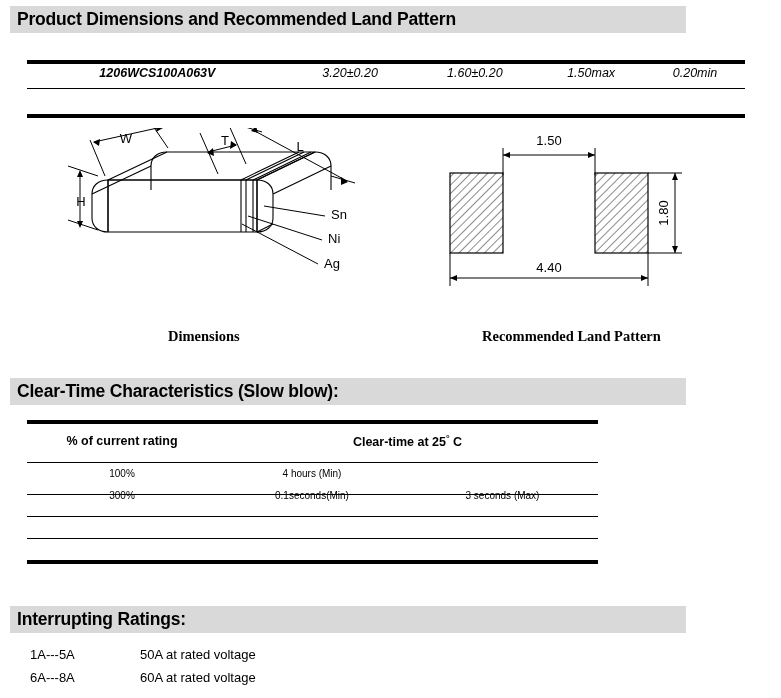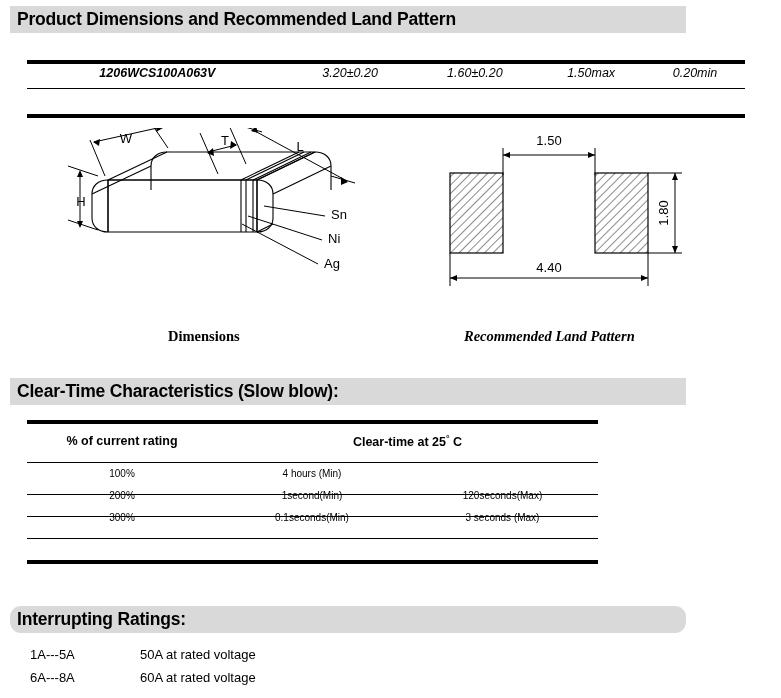--- a/index.html
+++ b/index.html
@@ -259,21 +259,21 @@
     <path d="M 255 43 L 255 123"></path>
     <path d="M 252 50 L 255 43 L 258 50" fill="#000" stroke="none"></path>
     <path d="M 252 116 L 255 123 L 258 116" fill="#000" stroke="none"></path>
   </g>
 
   <text x="129" y="15" font-family="Liberation Sans, sans-serif" font-size="13" text-anchor="middle" fill="#000">1.50</text>
   <text x="129" y="142" font-family="Liberation Sans, sans-serif" font-size="13" text-anchor="middle" fill="#000">4.40</text>
   <text x="248" y="83" font-family="Liberation Sans, sans-serif" font-size="13" text-anchor="middle" fill="#000" transform="rotate(-90 248 83)">1.80</text>
 </svg>
 
-<div class="caption" style="left:464px; top:328px;font-style:italic;">
+<div class="caption" style="left:482px; top:328px;">
   <span>Recommended Land Pattern</span>
 </div>
 
 <div class="section-bar" style="top:378px; height:27px;">
   <span class="section-title">Clear-Time Characteristics (Slow blow):</span>
 </div>
 
 <div class="rule thick" style="top:420px; width:571px;"></div>
 <div class="rule thin" style="top:462px; width:571px;"></div>
 <div class="rule thin" style="top:494px; width:571px;"></div>
@@ -288,33 +288,28 @@
     <td style="width:381px;" colspan="2">
       <span>Clear-time at 25</span><span class="sup-deg">°</span><span> C</span>
     </td>
   </tr>
   <tr class="row">
     <td style="width:190px;">100%</td>
     <td style="width:190px;">4 hours (Min)</td>
     <td style="width:191px;"></td>
   </tr>
   <tr class="row">
-    <td>200%</td>
-    <td>1second(Min)</td>
-    <td>120seconds(Max)</td>
-  </tr>
-  <tr class="row">
     <td>300%</td>
     <td>0.1seconds(Min)</td>
     <td>3 seconds (Max)</td>
   </tr>
 </tbody>
   </table>
 
-<div class="section-bar" style="top:606px; height:27px;border-radius:11px;">
+<div class="section-bar" style="top:606px; height:27px;">
   <span class="section-title">Interrupting Ratings:</span>
 </div>
 
 <div id="irl">
   <div class="ir-row">
     <span class="ir-range">1A---5A</span>
     <span class="ir-value">50A at rated voltage</span>
   </div>
   <div class="ir-row">
     <span class="ir-range">6A---8A</span>

